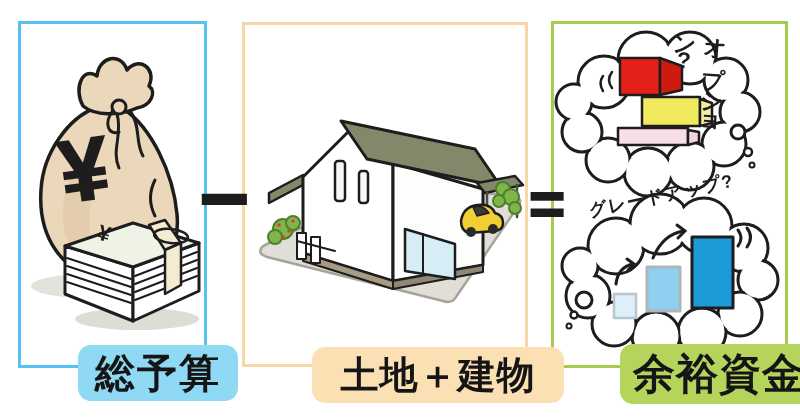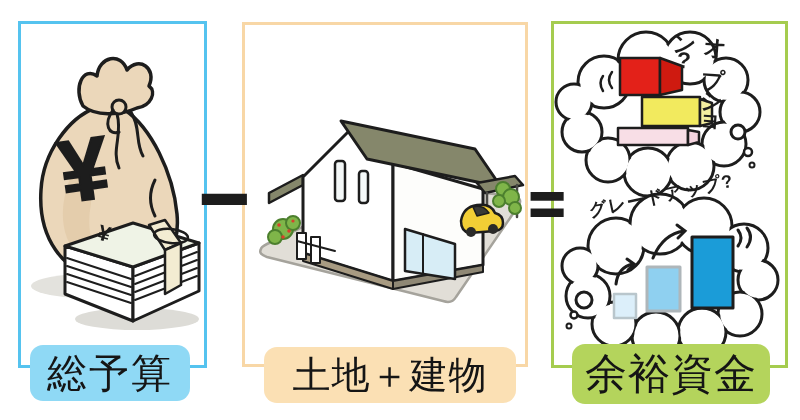--- a/index.html
+++ b/index.html
@@ -4,21 +4,21 @@
 <style>
   html,body{margin:0;padding:0;background:#ffffff;}
   #stage{position:relative;width:800px;height:420px;background:#ffffff;overflow:hidden;
          font-family:"Liberation Sans", sans-serif;color:#1d1d1d;}
   .frame{position:absolute;background:#ffffff;border:3px solid;box-sizing:border-box;}
   #frame-budget{left:18px;top:21px;width:189px;height:347px;border-color:#55C3EF;}
   #frame-property{left:242px;top:22px;width:286px;height:345px;border-color:#F8D7A6;}
   #frame-surplus{left:551px;top:21px;width:237px;height:347px;border-color:#A5CC4F;}
   .frame svg{position:absolute;left:0;top:0;}
   .pill{position:absolute;display:flex;align-items:center;justify-content:center;
-        border-radius:13px;font-weight:400;color:#151515;z-index:5;letter-spacing:2px;}
+        border-radius:13px;font-weight:700;color:#151515;z-index:5;letter-spacing:2px;margin-left:48px;}
   #pill-budget{left:30px;top:345px;width:160px;height:56px;background:#8FD9F5;font-size:40px;}
   #pill-property{left:264px;top:347px;width:252px;height:56px;background:#FBE0B4;font-size:38px;letter-spacing:1px;}
   #pill-surplus{left:572px;top:344px;width:198px;height:60px;background:#B4D45C;font-size:42px;letter-spacing:1px;}
   .op{position:absolute;display:flex;align-items:center;justify-content:center;
       font-weight:700;color:#1d1d1d;-webkit-text-stroke:2px #1d1d1d;z-index:4;}
   #op-minus{left:194px;top:162px;width:60px;height:72px;font-size:86px;}
   #op-equals{left:516px;top:164px;width:62px;height:78px;font-size:62px;}
   .yen-big{position:absolute;left:40px;top:120px;width:88px;height:100px;z-index:3;
            display:flex;align-items:center;justify-content:center;
            font-size:88px;font-weight:700;color:#1d1d1d;-webkit-text-stroke:2px #1d1d1d;

